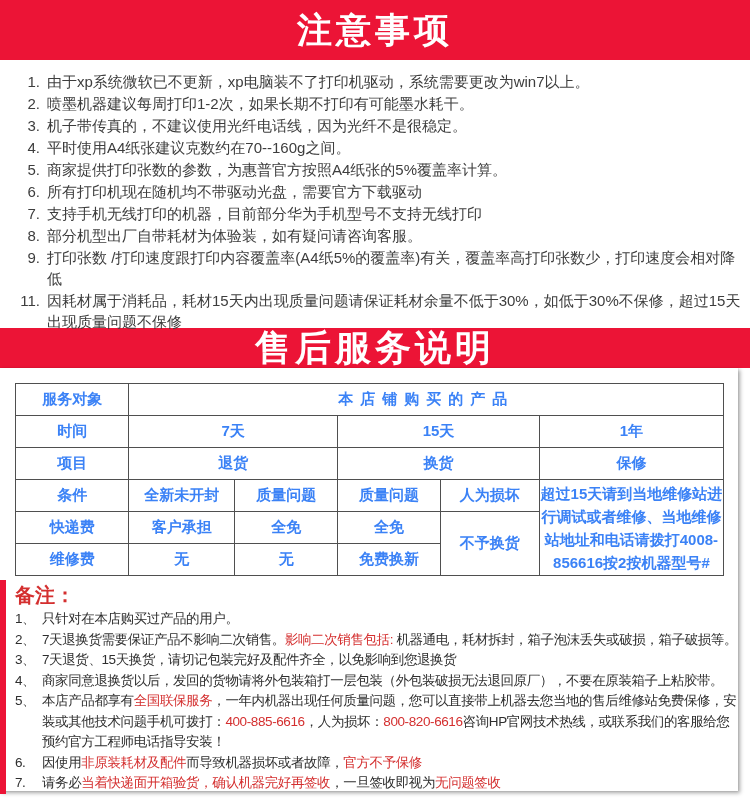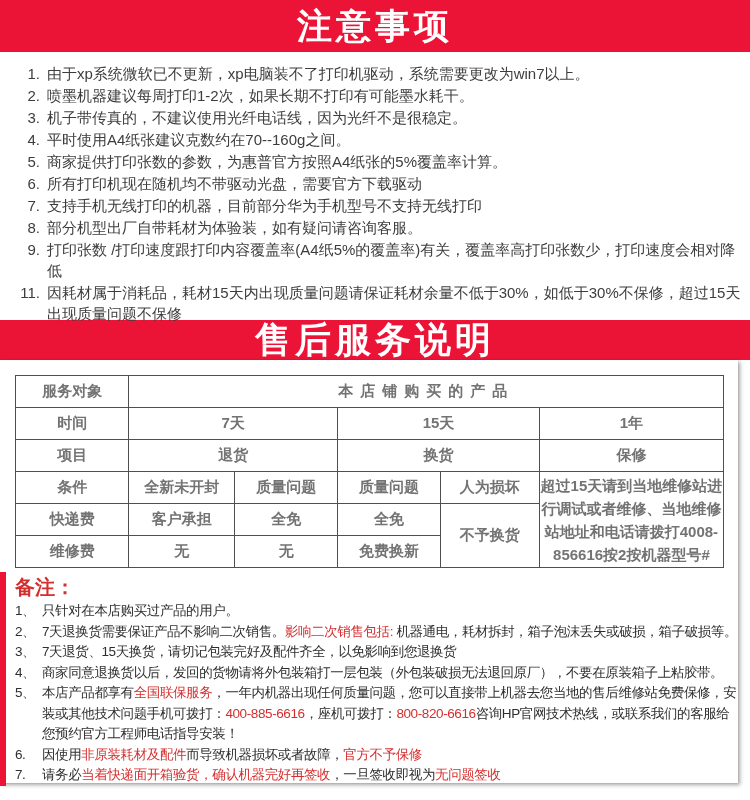--- a/index.html
+++ b/index.html
@@ -8,21 +8,21 @@
     background:#ffffff;
     font-family:"Liberation Sans","DejaVu Sans",sans-serif;
     -webkit-font-smoothing:antialiased;
   }
   .banner {
     background:var(--banner-red,#ec1436);
     color:#fff; font-weight:bold;
     display:flex; align-items:center; justify-content:center;
     letter-spacing:4px;
   }
-  .banner.first  { height:52px; font-size:35px; }
+  .banner.first  { height:60px; font-size:35px; }
   .banner.second { height:40px; font-size:36px; }
 
   
   .notice-list {
     height:268px; box-sizing:border-box;
     padding:11px 8px 4px 8px;
   }
   .n-item {
     display:flex; font-size:15px; color:#3d3d3d;
     line-height:21px; margin-bottom:1px;
@@ -33,21 +33,21 @@
   
   .bottom-card {
     height:423px; box-sizing:border-box;
     margin-right:12px; background:#fff;
     box-shadow:2px 2px 4px rgba(0,0,0,0.35), 0 0 1px rgba(0,0,0,0.2);
   }
   .table-wrap { padding:15px 14px 0 15px; }
   table.svc { border-collapse:collapse; width:100%; table-layout:fixed; }
   table.svc td {
     border:1px solid #4f4f4f; text-align:center; vertical-align:middle;
-    font-size:15px; font-weight:bold; color:#737373;
+    font-size:15px; font-weight:bold; color:#3b82f6;
     height:31px; padding:0;
   }
   td.spread { letter-spacing:7px; font-size:16px; }
   td.cell-note {
     text-align:left; padding:2px 8px; font-size:14px;
     line-height:23px; font-weight:bold;
   }
 
   
   .notes {
@@ -186,21 +186,21 @@
     <div class="note-item">
         <span class="note-num">3、</span>
         <span class="note-text"><span>7天退货、15天换货，请切记包装完好及配件齐全，以免影响到您退换货</span></span>
       </div>
     <div class="note-item">
         <span class="note-num">4、</span>
         <span class="note-text"><span>商家同意退换货以后，发回的货物请将外包装箱打一层包装（外包装破损无法退回原厂），不要在原装箱子上粘胶带。</span></span>
       </div>
     <div class="note-item">
         <span class="note-num">5、</span>
-        <span class="note-text"><span>本店产品都享有</span><span class="rd">全国联保服务</span><span>，一年内机器出现任何质量问题，您可以直接带上机器去您当地的售后维修站免费保修，安装或其他技术问题手机可拨打：</span><span class="rd">400-885-6616</span><span>，座机可拨打：</span><span class="rd">800-820-6616</span><span>咨询HP官网技术热线，或联系我们的客服给您预约官方工程师电话指导安装！</span></span>
+        <span class="note-text"><span>本店产品都享有</span><span class="rd">全国联保服务</span><span>，一年内机器出现任何质量问题，您可以直接带上机器去您当地的售后维修站免费保修，安装或其他技术问题手机可拨打：</span><span class="rd">400-885-6616</span><span>，人为损坏：</span><span class="rd">800-820-6616</span><span>咨询HP官网技术热线，或联系我们的客服给您预约官方工程师电话指导安装！</span></span>
       </div>
     <div class="note-item">
         <span class="note-num">6.</span>
         <span class="note-text"><span>因使用</span><span class="rd">非原装耗材及配件</span><span>而导致机器损坏或者故障，</span><span class="rd">官方不予保修</span></span>
       </div>
     <div class="note-item">
         <span class="note-num">7.</span>
         <span class="note-text"><span>请务必</span><span class="rd">当着快递面开箱验货，确认机器完好再签收</span><span>，一旦签收即视为</span><span class="rd">无问题签收</span></span>
       </div>
   </div>

